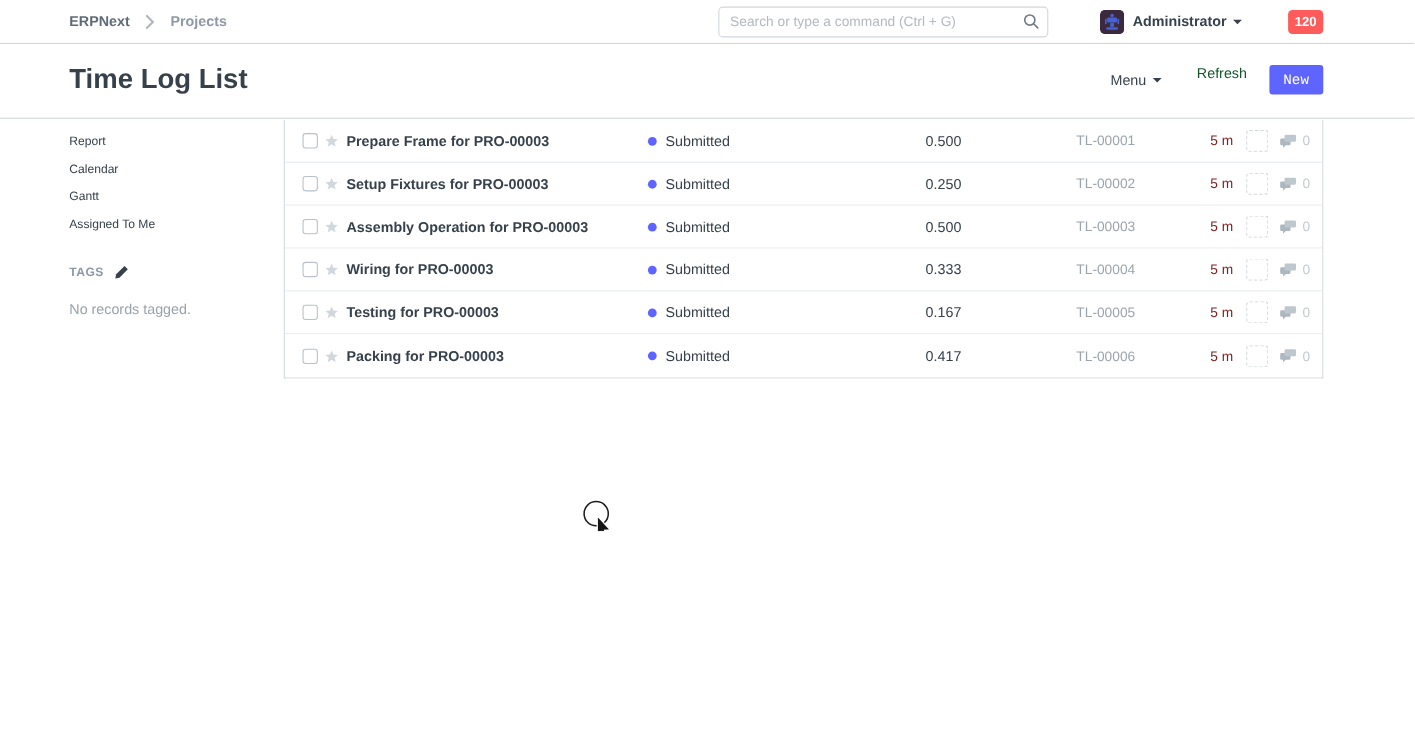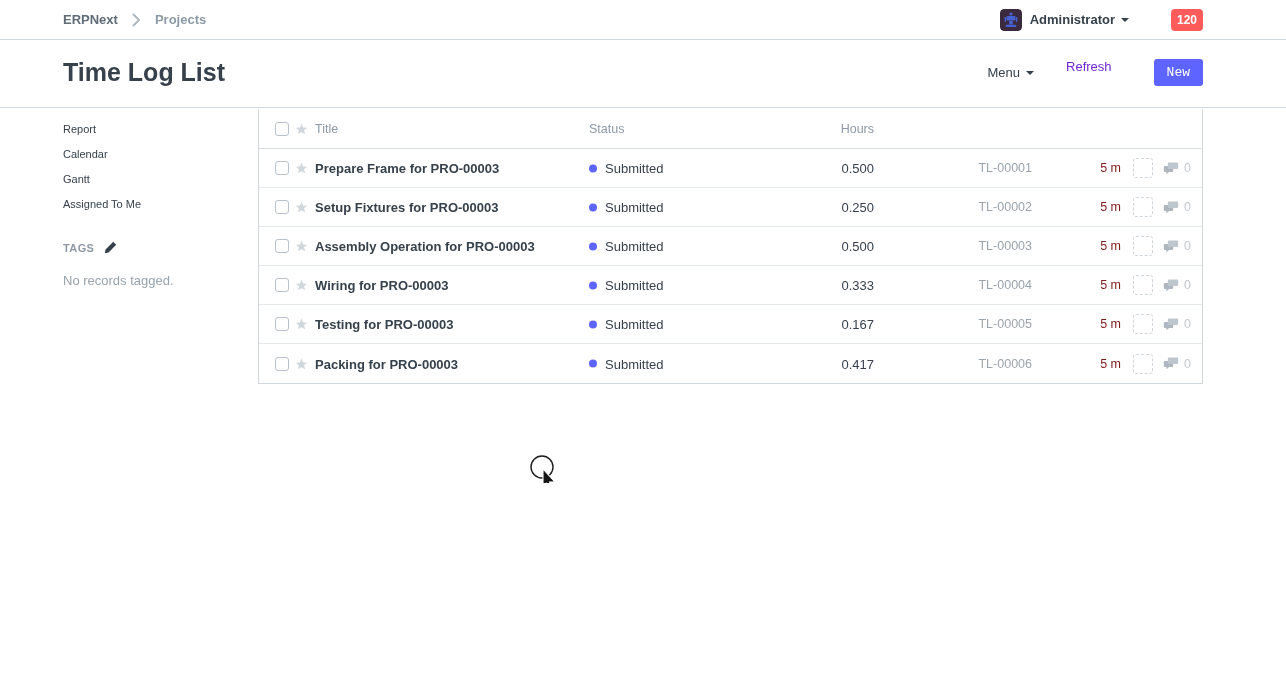--- a/index.html
+++ b/index.html
@@ -29,21 +29,21 @@
   .notif-badge { margin-left:42px; min-width:31px; height:22px; background:#ff5b5b; color:#fff;
            border-radius:4px; font-size:12px; font-weight:bold; display:flex; align-items:center;
            justify-content:center; padding:0 6px; cursor:pointer; }
 
   
   .page-head { position:absolute; top:40px; left:0; width:1286px; height:68px;
                border-bottom:1px solid #d1d8dd; background:#fff; }
   .page-title { position:absolute; left:63px; top:18px; font-size:25px; font-weight:bold; color:#36414c; }
   .page-actions { position:absolute; right:83px; top:19px; display:flex; }
   .menu-btn { font-size:13px; color:#36414c; display:flex; align-items:center; cursor:pointer; margin-right:32px; }
-  .refresh-btn { font-size:13px; color:#6d28d9; cursor:pointer; margin-right:42px; }
+  .refresh-btn { font-size:13px; color:#14532d; cursor:pointer; margin-right:20px; }
   .new-btn { background:#5e64ff; color:#fff; font-size:13px; border:none; border-radius:3px;
              padding:6px 13px; cursor:pointer; font-family:Liberation Mono, monospace; }
 
   
   .sidebar { position:absolute; left:63px; top:118px; width:180px; }
   .side-item { font-size:11px; color:#36414c; padding:5px 0; cursor:pointer; margin-bottom:3px; }
   .tags-head { margin-top:26px; display:flex; align-items:center; }
   .tags-title { font-size:11px; font-weight:bold; color:#8d99a6; letter-spacing:.4px; }
   .tags-edit { margin-left:10px; cursor:pointer; display:flex; }
   .tags-empty { margin-top:19px; font-size:13px; color:#98a3ac; }
@@ -94,20 +94,29 @@
     <div class="nav-left">
       <span class="brand">ERPNext</span>
       <span class="crumb-sep">
         <svg width="9" height="14" viewBox="0 0 9 14">
             <polyline points="1.5,1.5 7,7 1.5,12.5" fill="none" stroke="#b0b8bf" stroke-width="2" stroke-linecap="round" stroke-linejoin="round"></polyline>
           </svg>
       </span>
       <span class="crumb">Projects</span>
     </div>
     <div class="nav-right">
+      <span class="search-wrap">
+        <input type="text" placeholder="Search or type a command (Ctrl + G)" style="">
+        <span class="search-icn">
+          <svg width="15" height="15" viewBox="0 0 15 15">
+              <circle cx="6.2" cy="6.2" r="4.6" fill="none" stroke="#6f7b85" stroke-width="1.5"></circle>
+              <line x1="9.8" y1="9.8" x2="13.4" y2="13.4" stroke="#6f7b85" stroke-width="1.5" stroke-linecap="round"></line>
+            </svg>
+        </span>
+      </span>
       <span class="avatar">
         <svg width="22" height="22" viewBox="0 0 22 22">
           <rect width="22" height="22" rx="4" fill="#3b2a3e"></rect>
           <circle cx="11" cy="5" r="1.6" fill="#4662d2"></circle>
           <rect x="6.5" y="7" width="9" height="4.5" rx="1" fill="#4662d2"></rect>
           <rect x="9.2" y="12" width="3.6" height="3.4" fill="#4662d2"></rect>
           <rect x="5.6" y="15.8" width="10.8" height="2.2" rx="1" fill="#4662d2"></rect>
           <rect x="4.6" y="8" width="1.5" height="5" rx="0.7" fill="#4662d2"></rect>
           <rect x="15.9" y="8" width="1.5" height="5" rx="0.7" fill="#4662d2"></rect>
         </svg>
@@ -144,33 +153,20 @@
             <path d="M9.2 0.8 L12.2 3.8 L4.6 11.4 L0.8 12.2 L1.6 8.4 Z" fill="#36414c"></path>
           </svg>
       </span>
     </div>
     <div class="tags-empty">No records tagged.</div>
   </div>
 
   <div class="list-box">
 
 
-    <div class="hdr-row">
-      <span class="cell c-check">
-          <span class="checkbox"></span>
-        </span>
-      <span class="cell c-star">
-        <svg width="13" height="13" viewBox="0 0 24 24">
-            <path d="M12 2 L15 9 L22.5 9.5 L16.8 14.4 L18.7 21.8 L12 17.8 L5.3 21.8 L7.2 14.4 L1.5 9.5 L9 9 Z" fill="#d1d8dd"></path>
-          </svg>
-      </span>
-      <span class="cell c-title">Title</span>
-      <span class="cell c-status">Status</span>
-      <span class="cell c-hours">Hours</span>
-    </div>
 
     <div class="row">
       <span class="cell c-check">
           <span class="checkbox"></span>
         </span>
       <span class="cell c-star">
           <svg width="13" height="13" viewBox="0 0 24 24">
             <path d="M12 2 L15 9 L22.5 9.5 L16.8 14.4 L18.7 21.8 L12 17.8 L5.3 21.8 L7.2 14.4 L1.5 9.5 L9 9 Z" fill="#d1d8dd"></path>
           </svg>
         </span>

